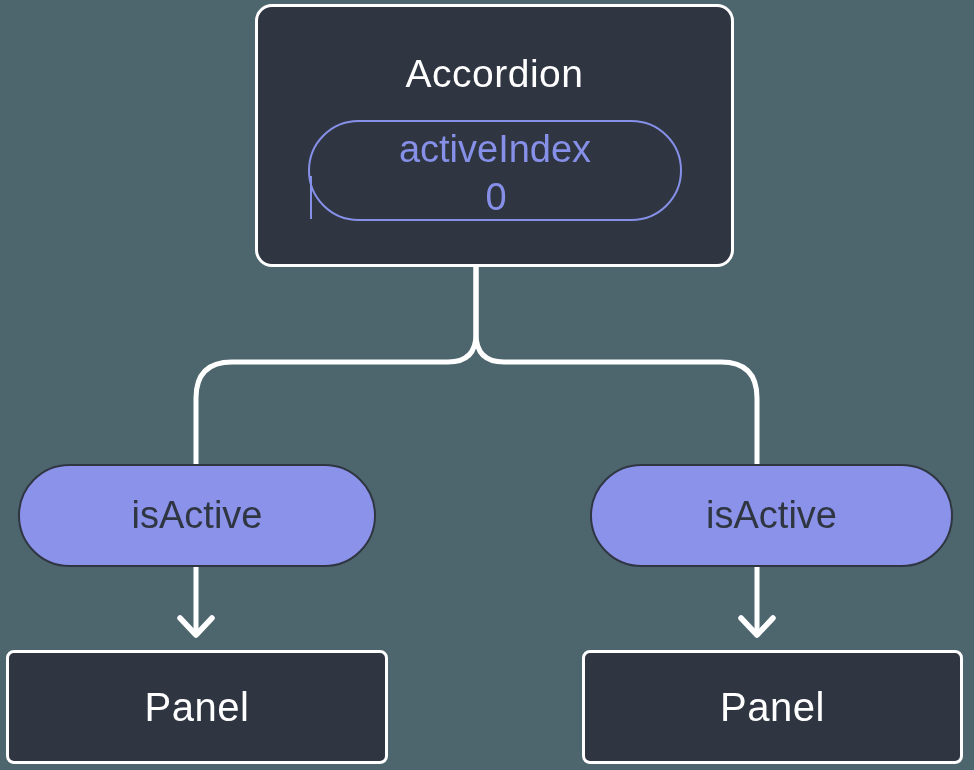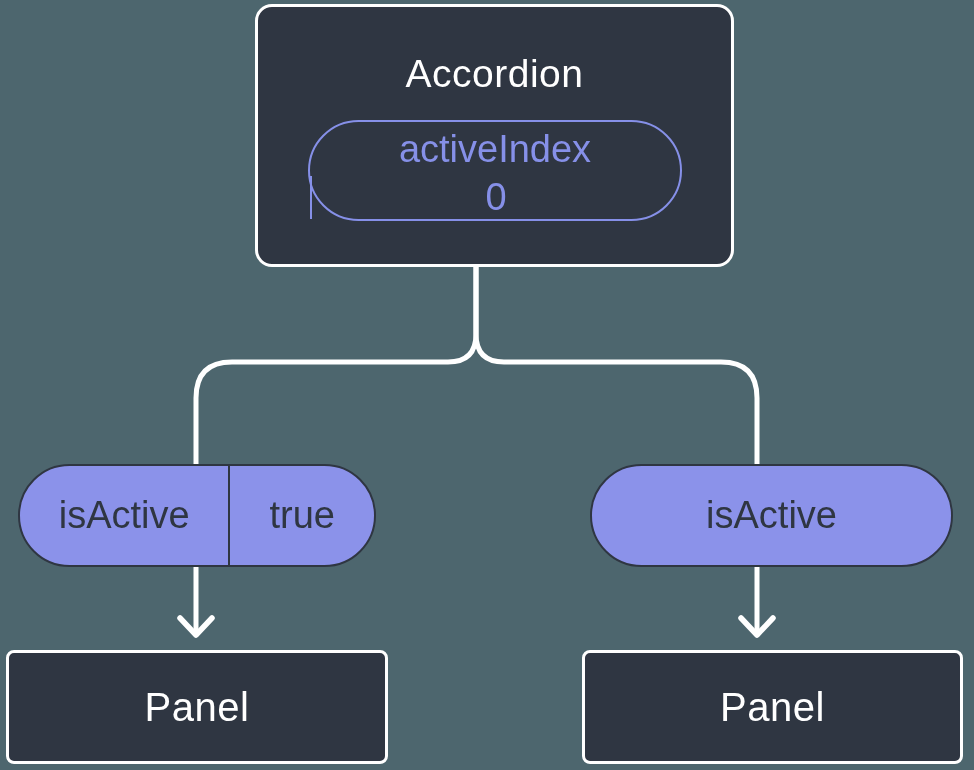--- a/index.html
+++ b/index.html
@@ -95,21 +95,20 @@
   <div class="node node-root">
     <div class="node-title">Accordion</div>
     <div class="pill pill-outline">
       <div class="cell cell-label">activeIndex</div>
       <div class="cell cell-value">0</div>
     </div>
   </div>
 
   <div class="pill pill-purple pill-child-left">
     <div class="cell cell-label">isActive</div>
-    <div class="cell cell-value">true</div>
   </div>
 
   <div class="pill pill-purple pill-child-right">
     <div class="cell cell-label">isActive</div>
   </div>
 
   <div class="node node-panel panel-left">
     <span>Panel</span>
   </div>
 

